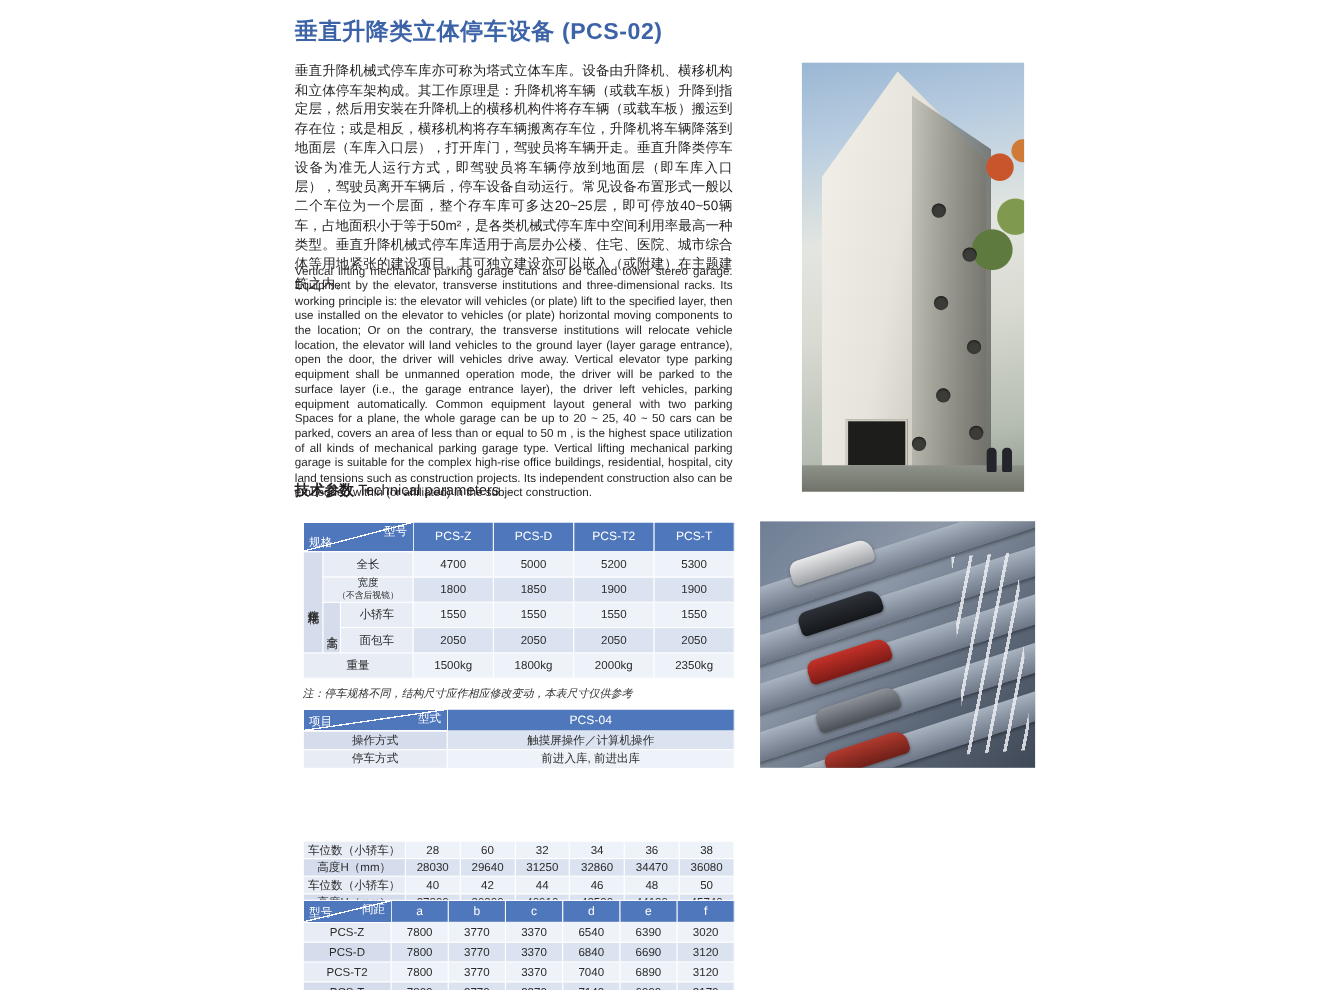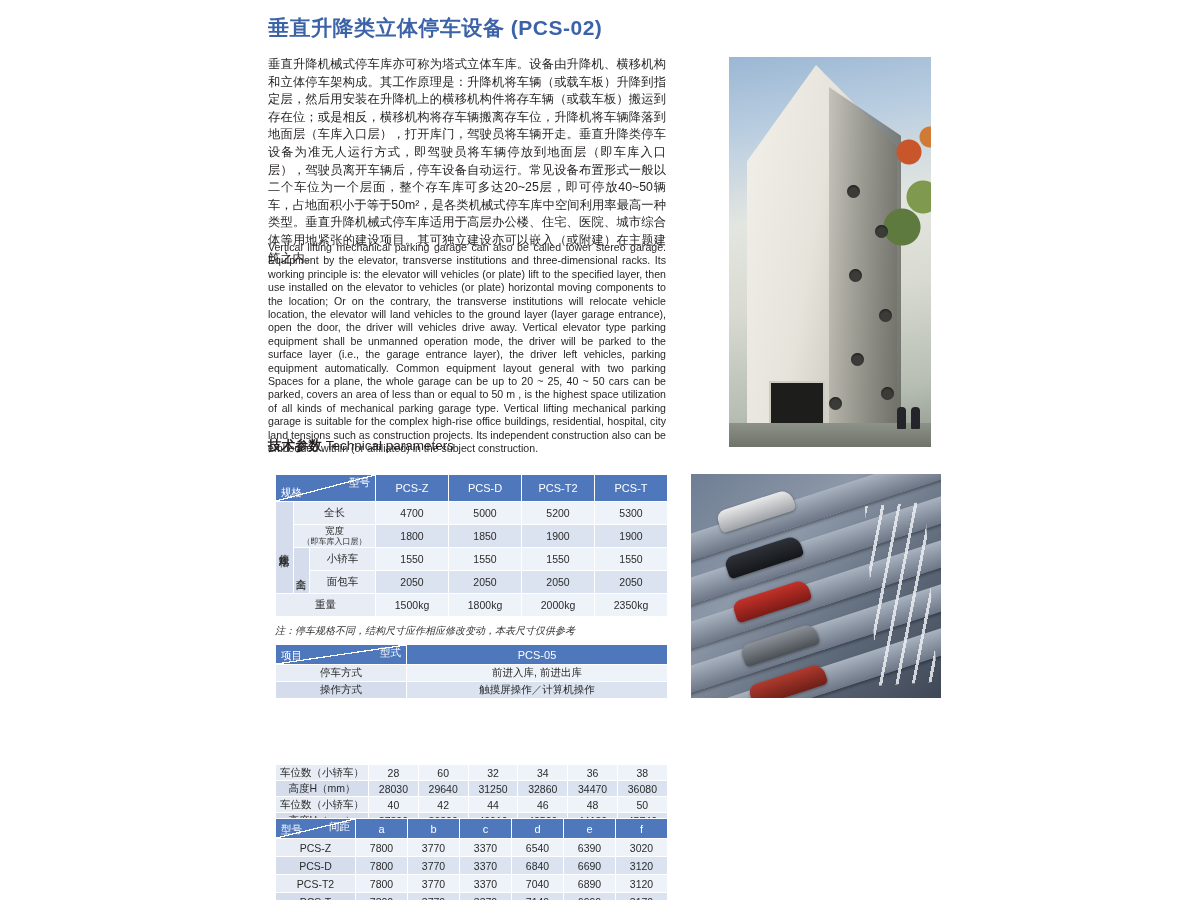--- a/index.html
+++ b/index.html
@@ -324,21 +324,21 @@
         <td class="lbl-b vert" rowspan="4">停车规格</td>
         <td class="lbl" colspan="2">全长</td>
         <td class="row-a">4700</td>
         <td class="row-a">5000</td>
         <td class="row-a">5200</td>
         <td class="row-a">5300</td>
       </tr>
       <tr>
         <td class="lbl" colspan="2" style="line-height:11px; font-size:9.5px;">
           <div>宽度</div>
-          <div style="font-size:8px;">（即车库入口层）</div>
+          <div style="font-size:8px;">（不含后视镜）</div>
         </td>
         <td class="row-b">1800</td>
         <td class="row-b">1850</td>
         <td class="row-b">1900</td>
         <td class="row-b">1900</td>
       </tr>
       <tr>
         <td class="lbl-b vert" rowspan="2">全高</td>
         <td class="lbl">小轿车</td>
         <td class="row-a">1550</td>
@@ -370,29 +370,29 @@
         <col class="c0">
         <col class="c1">
       </colgroup>
     <tbody>
       <tr>
         <td class="corner" style="height:19px;">
           <span class="line"></span>
           <span class="tr">型式</span>
           <span class="bl">项目</span>
         </td>
-        <td class="hdr">PCS-05</td>
+        <td class="hdr">PCS-04</td>
+      </tr>
+      <tr>
+        <td class="lbl-b">操作方式</td>
+        <td class="row-b">触摸屏操作／计算机操作</td>
       </tr>
       <tr>
         <td class="lbl">停车方式</td>
         <td class="row-a">前进入库, 前进出库</td>
-      </tr>
-      <tr>
-        <td class="lbl-b">操作方式</td>
-        <td class="row-b">触摸屏操作／计算机操作</td>
       </tr>
     </tbody>
   </table>
 
   <table id="table3">
     <colgroup>
       <col class="c0">
         <col class="cx">
         <col class="cx">
         <col class="cx">

